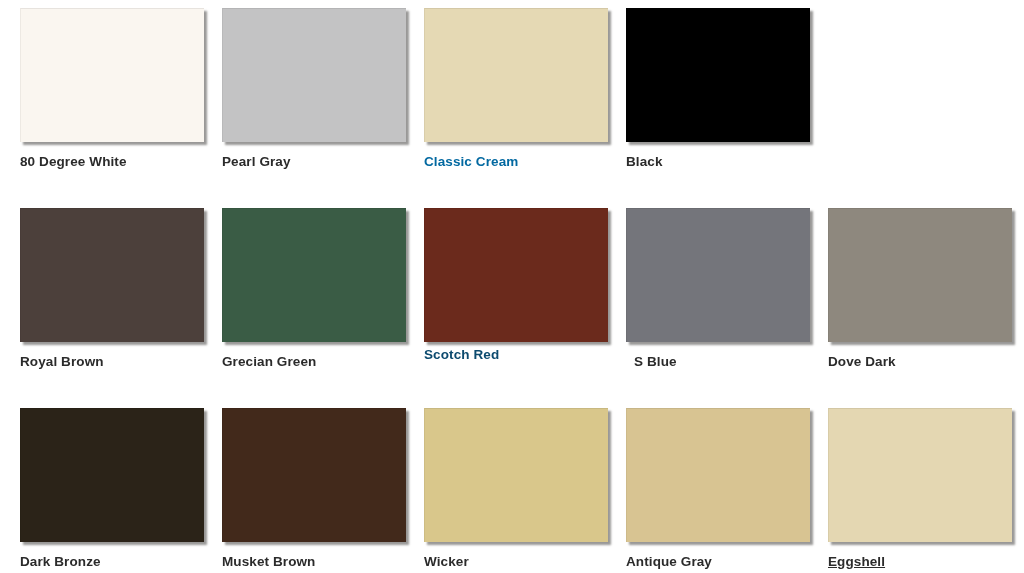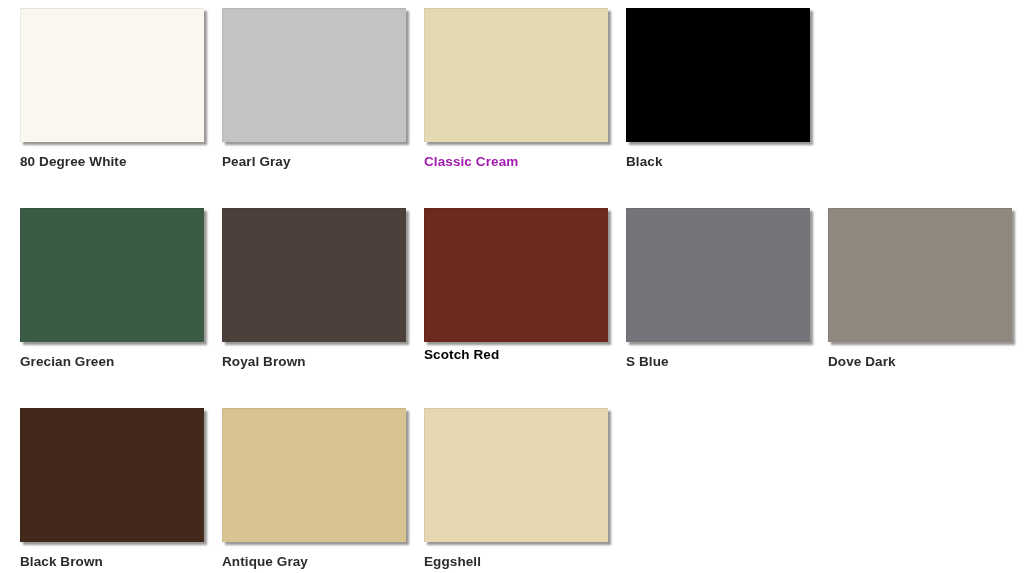--- a/index.html
+++ b/index.html
@@ -81,59 +81,67 @@
     <div class="swatch-cell">
       <div class="swatch-chip" style="background: rgb(250, 246, 240);"></div>
       <div class="swatch-label" style="color: rgb(43, 43, 43);">80 Degree White</div>
     </div>
     <div class="swatch-cell">
       <div class="swatch-chip" style="background: rgb(195, 195, 196);"></div>
       <div class="swatch-label" style="color: rgb(43, 43, 43); text-align: center;">Pearl Gray</div>
     </div>
     <div class="swatch-cell">
       <div class="swatch-chip" style="background: rgb(229, 217, 180);"></div>
-      <div class="swatch-label" style="color: #a21caf;">Classic Cream</div>
+      <div class="swatch-label" style="color: #0369a1;">Classic Cream</div>
     </div>
     <div class="swatch-cell">
       <div class="swatch-chip" style="background: rgb(0, 0, 0);"></div>
       <div class="swatch-label" style="color: rgb(43, 43, 43);">Black</div>
     </div>
   </div>
 
   <div class="swatch-row">
     <div class="swatch-cell">
+      <div class="swatch-chip" style="background: rgb(76, 64, 59);"></div>
+      <div class="swatch-label" style="color: rgb(43, 43, 43);">Royal Brown</div>
+    </div>
+    <div class="swatch-cell">
       <div class="swatch-chip" style="background: rgb(58, 92, 69);"></div>
       <div class="swatch-label" style="color: rgb(43, 43, 43);">Grecian Green</div>
     </div>
     <div class="swatch-cell">
-      <div class="swatch-chip" style="background: rgb(76, 64, 59);"></div>
-      <div class="swatch-label" style="color: rgb(43, 43, 43);">Royal Brown</div>
-    </div>
-    <div class="swatch-cell">
       <div class="swatch-chip" style="background: rgb(107, 42, 28);"></div>
-      <div class="swatch-label" style="color: #000000; margin-top: 6px;">Scotch Red</div>
+      <div class="swatch-label" style="color: #0c4a6e; margin-top: 6px;">Scotch Red</div>
     </div>
     <div class="swatch-cell">
       <div class="swatch-chip" style="background: rgb(116, 117, 123);"></div>
-      <div class="swatch-label" style="color: rgb(43, 43, 43);">S Blue</div>
+      <div class="swatch-label" style="color: rgb(43, 43, 43); margin-left: 8px;">S Blue</div>
     </div>
     <div class="swatch-cell">
       <div class="swatch-chip" style="background: rgb(142, 136, 126);"></div>
       <div class="swatch-label" style="color: rgb(43, 43, 43);">Dove Dark</div>
     </div>
   </div>
 
   <div class="swatch-row row-last">
     <div class="swatch-cell">
+      <div class="swatch-chip" style="background: rgb(43, 35, 24);"></div>
+      <div class="swatch-label" style="color: rgb(43, 43, 43);">Dark Bronze</div>
+    </div>
+    <div class="swatch-cell">
       <div class="swatch-chip" style="background: rgb(66, 41, 27);"></div>
-      <div class="swatch-label" style="color: rgb(43, 43, 43);">Black Brown</div>
+      <div class="swatch-label" style="color: rgb(43, 43, 43);">Musket Brown</div>
+    </div>
+    <div class="swatch-cell">
+      <div class="swatch-chip" style="background: rgb(217, 199, 139);"></div>
+      <div class="swatch-label" style="color: rgb(43, 43, 43);">Wicker</div>
     </div>
     <div class="swatch-cell">
       <div class="swatch-chip" style="background: rgb(216, 196, 146);"></div>
       <div class="swatch-label" style="color: rgb(43, 43, 43);">Antique Gray</div>
     </div>
     <div class="swatch-cell">
       <div class="swatch-chip" style="background: rgb(228, 215, 178);"></div>
-      <div class="swatch-label" style="color: rgb(43, 43, 43);">Eggshell</div>
+      <div class="swatch-label" style="color: rgb(43, 43, 43); text-decoration: underline;">Eggshell</div>
     </div>
   </div>
 
 </div>
 
 </body></html>

